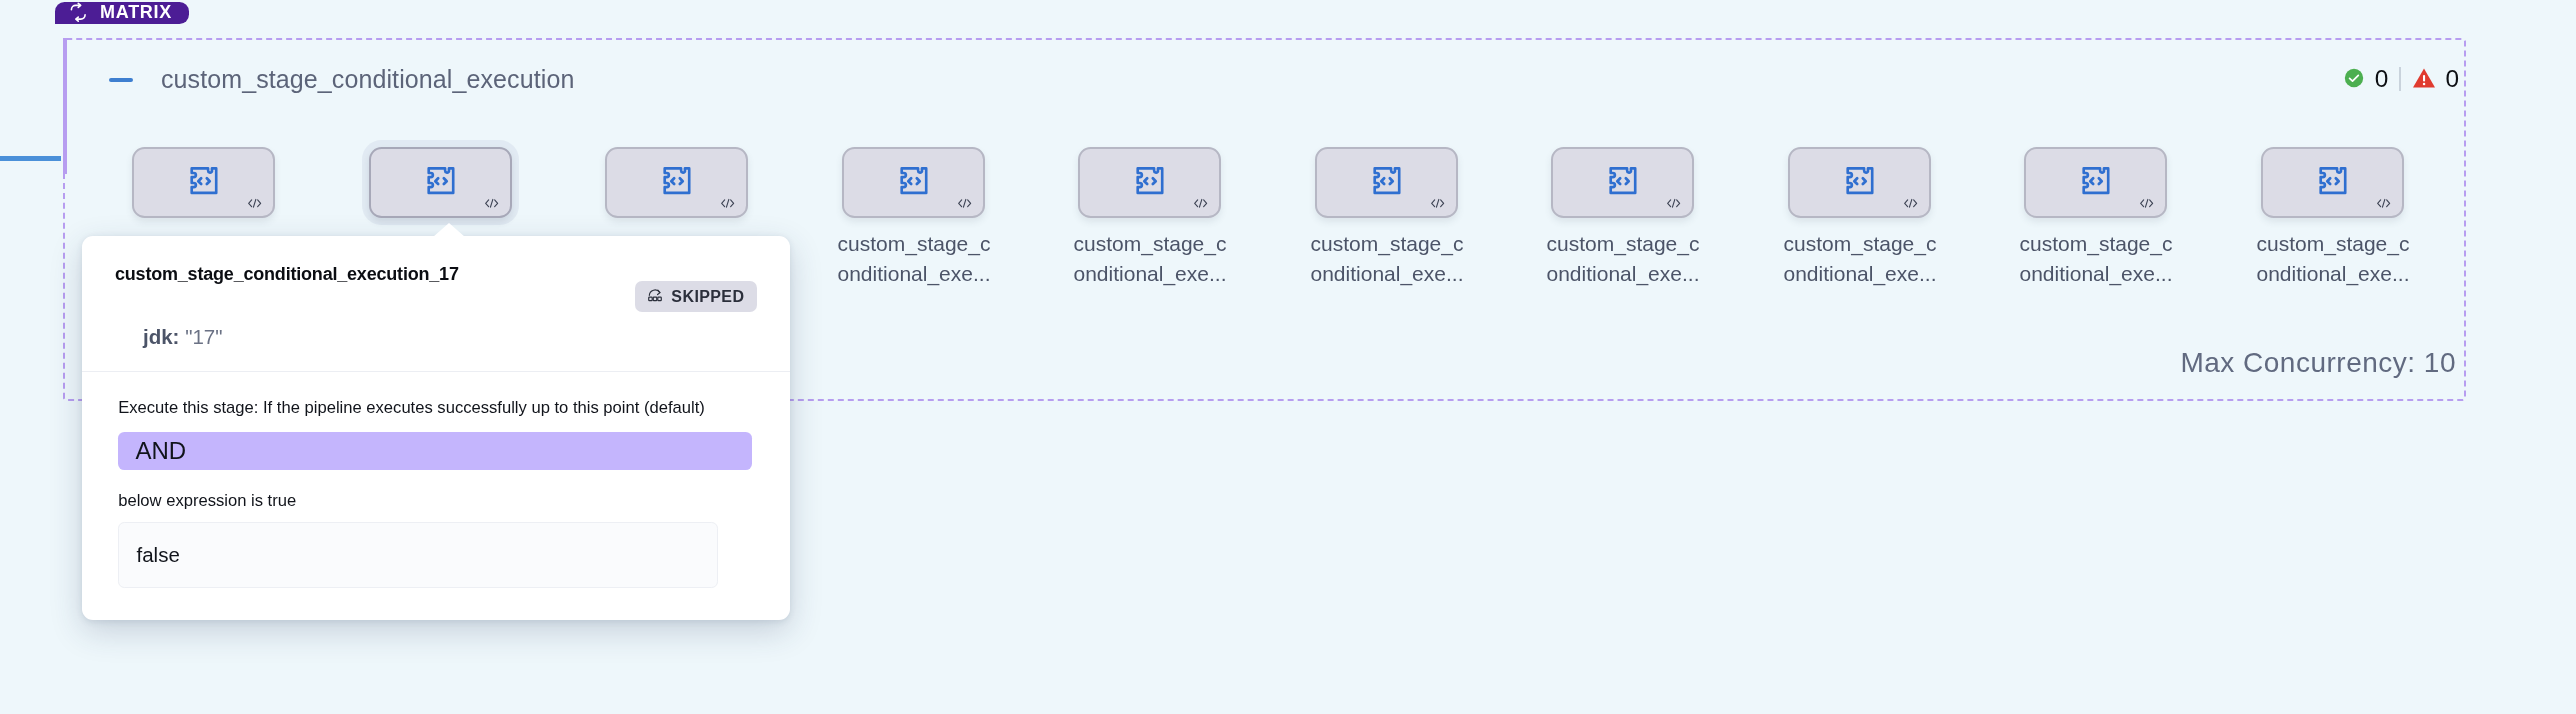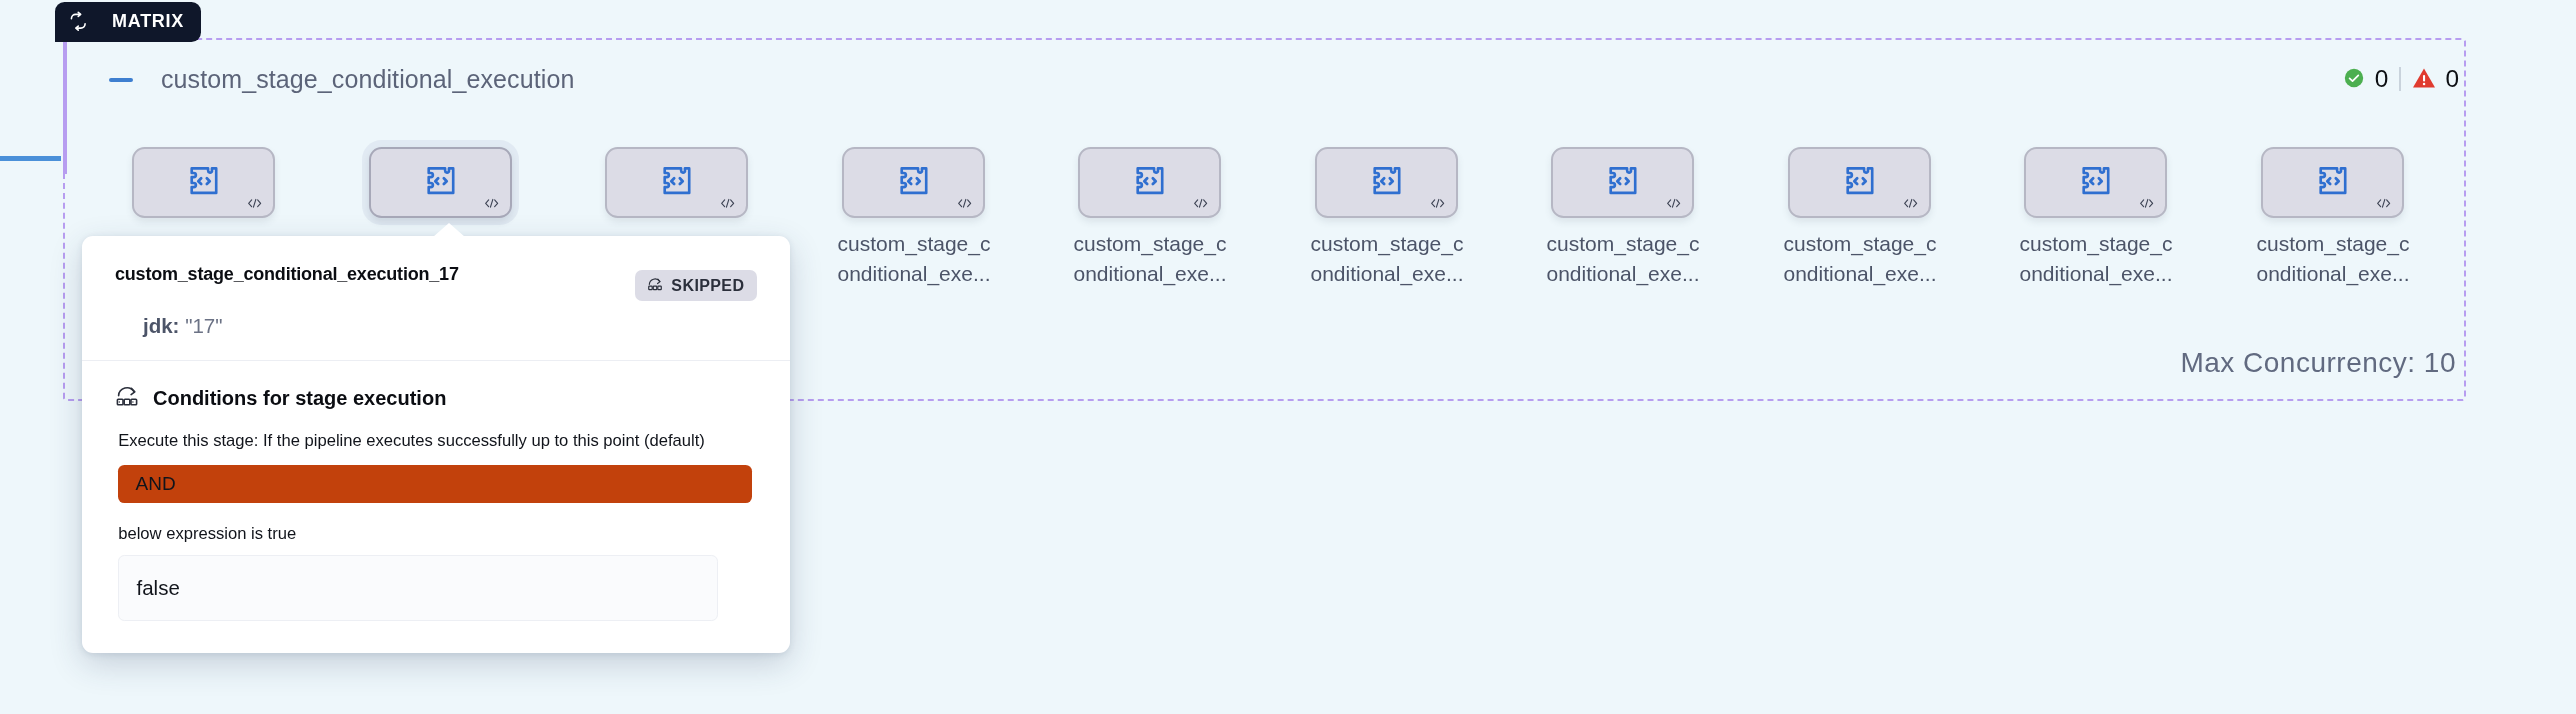--- a/index.html
+++ b/index.html
@@ -36,24 +36,24 @@
     position: absolute;
     left: 63px; top: 38px;
     width: 4px; height: 136px;
     background: #b79df0;
   }
 
   
   .matrix-badge {
     position: absolute;
     left: 55px; top: 1.6px;
-    height: 40px;
+    height: 22px;
     padding: 0 17.3px 0 12.6px;
-    display: flex; align-items: center; gap: 24px;
-    background: #0f172a;
+    display: flex; align-items: center; gap: 12px;
+    background: #4c1d95;
     border-radius: 9.5px 9.5px 9.5px 0;
     color: #ffffff;
     font-size: 18px;
     font-weight: 600;
     letter-spacing: 0.7px;
   }
   .matrix-badge svg { display:block; }
 
   
   .group-header {
@@ -174,21 +174,21 @@
   .skipped-badge {
     flex: 0 0 auto;
     display: flex; align-items: center; gap: 8px;
     background: #dcdce6;
     color: #2b2f3b;
     border-radius: 7px;
     padding: 5.5px 12.6px;
     font-size: 16px;
     font-weight: 700;
     letter-spacing: 0.4px;
-    margin-top: 6px;
+    margin-top: 17px;
   }
   .pop-sub {
     margin-top: 12.6px;
     font-size: 20.5px;
     color: #6b7285;
   }
   .pop-sub b { color: #4c5468; font-weight: 700; margin-left: 28px; }
 
   .pop-divider { height: 1.6px; background: #eceef3; }
 
@@ -203,26 +203,26 @@
     color: #0b0d12;
   }
   .cond-desc {
     font-size: 16.6px;
     color: #11141b;
     margin-left: 3.2px;
     margin-bottom: 12.6px;
     line-height: 1.4;
   }
   .field {
-    background: #c2410c;
+    background: #c4b5fd;
     border-radius: 6.3px;
     height: 38px;
     display: flex; align-items: center;
     padding: 0 17.3px;
-    font-size: 19px;
+    font-size: 24px;
     color: #11141b;
     margin-left: 3.2px;
     margin-right: 4.7px;
   }
   .sub-label {
     font-size: 16.6px;
     color: #11141b;
     margin: 20.5px 0 11px 3.2px;
   }
   .field.expr {
@@ -489,34 +489,20 @@
       </div>
       <div class="pop-sub">
         <b>jdk:</b>
         <span>"17"</span>
       </div>
     </div>
 
     <div class="pop-divider"></div>
 
     <div class="pop-body">
-      <div class="cond-head">
-        <span>
-          <svg width="24" height="24" viewBox="0 0 24 24" fill="none" stroke="#2b2f3b" stroke-width="1.6" stroke-linecap="round" stroke-linejoin="round">
-            <path d="M3.6 10.6A8.4 8.4 0 0 1 19 6.6"></path>
-            <polyline points="16.4 3.4 19.8 6.9 16.1 9.6"></polyline>
-            <rect x="2.4" y="14.2" width="5.6" height="5.6" rx="0.8"></rect>
-            <rect x="9.2" y="14.2" width="5.6" height="5.6" rx="0.8"></rect>
-            <rect x="16" y="14.2" width="5.6" height="5.6" rx="0.8"></rect>
-            <circle cx="4.3" cy="17" r=".7" fill="#2b2f3b" stroke="none"></circle>
-            <circle cx="17.9" cy="17" r=".7" fill="#2b2f3b" stroke="none"></circle>
-          </svg>
-        </span>
-        <span class="cond-title">Conditions for stage execution</span>
-      </div>
 
       <div class="cond-desc">Execute this stage: If the pipeline executes successfully up to this point (default)</div>
 
       <div class="field">AND</div>
 
       <div class="sub-label">below expression is true</div>
 
       <div class="field expr">false</div>
     </div>
   </div>

